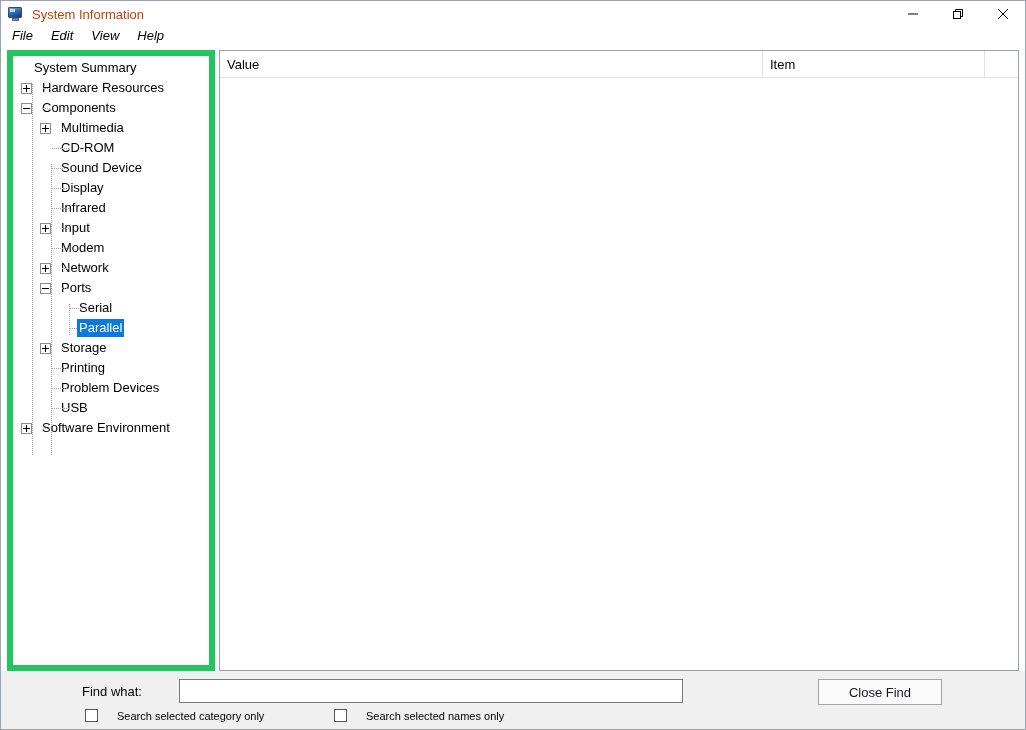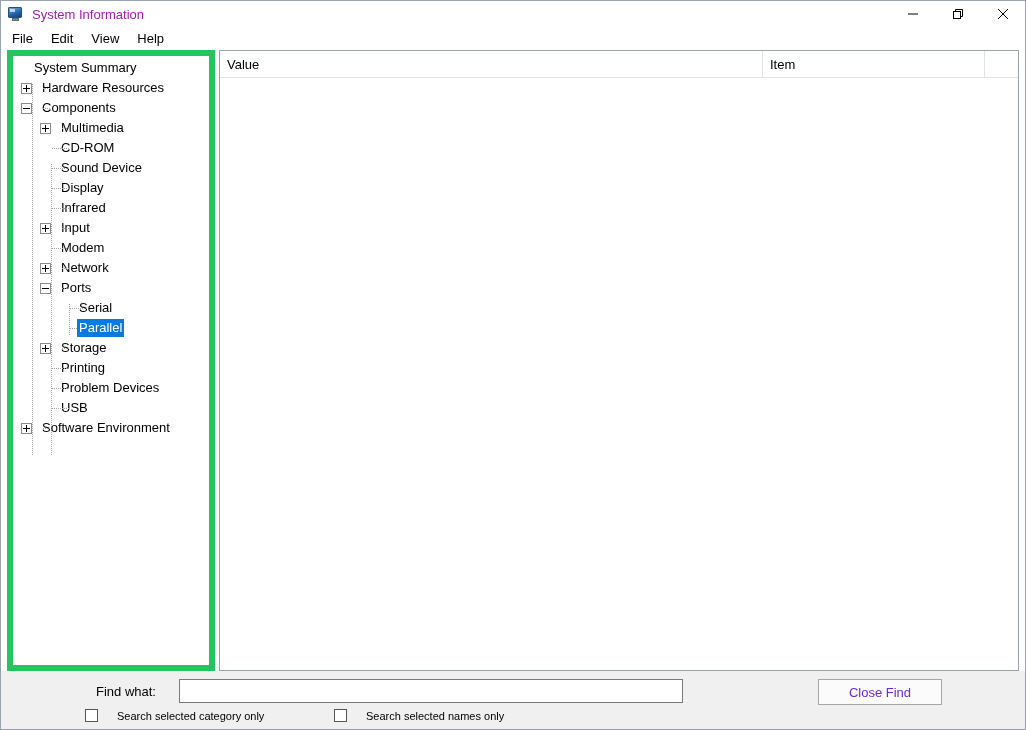--- a/index.html
+++ b/index.html
@@ -62,21 +62,21 @@
   .app-icon .stand {
     position: absolute;
     left: 4px; top: 12px;
     width: 7px; height: 3px;
     background: #808d9c;
     border: 1px solid #5d6a78;
     box-sizing: border-box;
   }
   .title-text {
     font-size: 13px;
-    color: #a21caf;
+    color: #c2410c;
     white-space: nowrap;
   }
   .win-buttons {
     position: absolute;
     right: 0; top: 0;
     height: 26px;
     display: flex;
   }
   .win-btn {
     width: 45px;
@@ -88,23 +88,24 @@
     border: none;
     padding: 0;
   }
   .win-btn svg { display: block; }
 
   
   .menubar {
     height: 21px;
     background: #ffffff;
     display: flex;
-    align-items: flex-end;
+    align-items: flex-start;
     padding-left: 8px;
     flex: 0 0 auto;
+    font-style: italic;
   }
   .menu-item {
     font-size: 13px;
     color: #000000;
     padding: 1px 9px 2px 3px;
     margin-right: 6px;
     white-space: nowrap;
   }
 
   
@@ -231,21 +232,21 @@
 
   
   .findbar {
     flex: 0 0 auto;
     height: 58px;
     background: #f0f0f0;
     position: relative;
   }
   .find-label {
     position: absolute;
-    left: 95px;
+    left: 81px;
     top: 13px;
     font-size: 13px;
     color: #000000;
   }
   .find-input {
     position: absolute;
     left: 178px;
     top: 8px;
     width: 504px;
     height: 24px;
@@ -275,21 +276,21 @@
     left: 683px;
     width: 130px;
     background: #d4d4d4;
     color: #9a9a9a;
     border-color: #c0c0c0;
   }
   .btn-close-find {
     left: 817px;
     width: 124px;
     background: #fbfbfb;
-    color: #6d28d9;
+    color: #0f172a;
   }
   .check-row {
     position: absolute;
     top: 38px;
     display: flex;
     align-items: center;
   }
   .check-1 { left: 84px; }
   .check-2 { left: 333px; }
   .checkbox {

